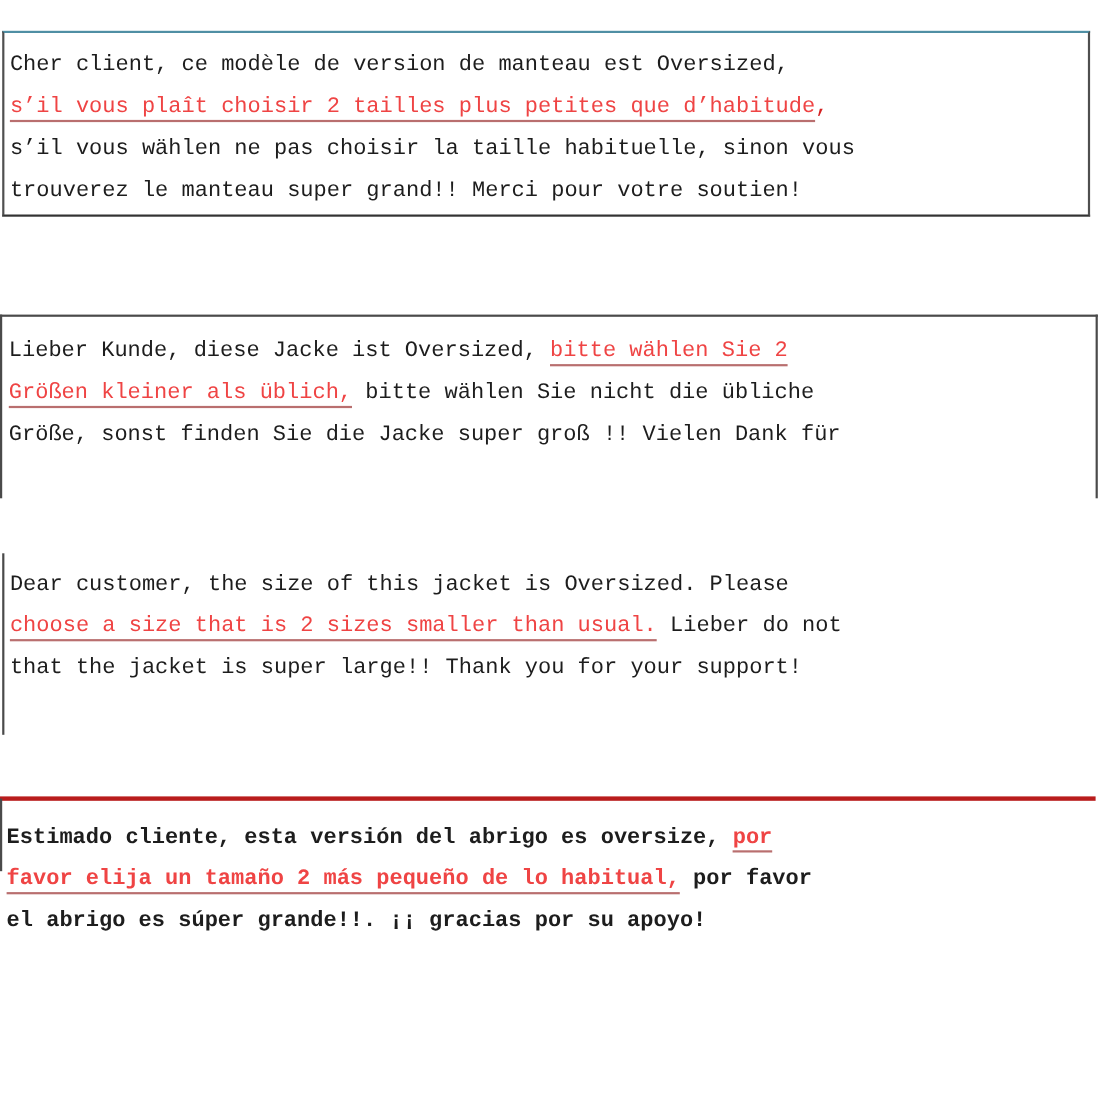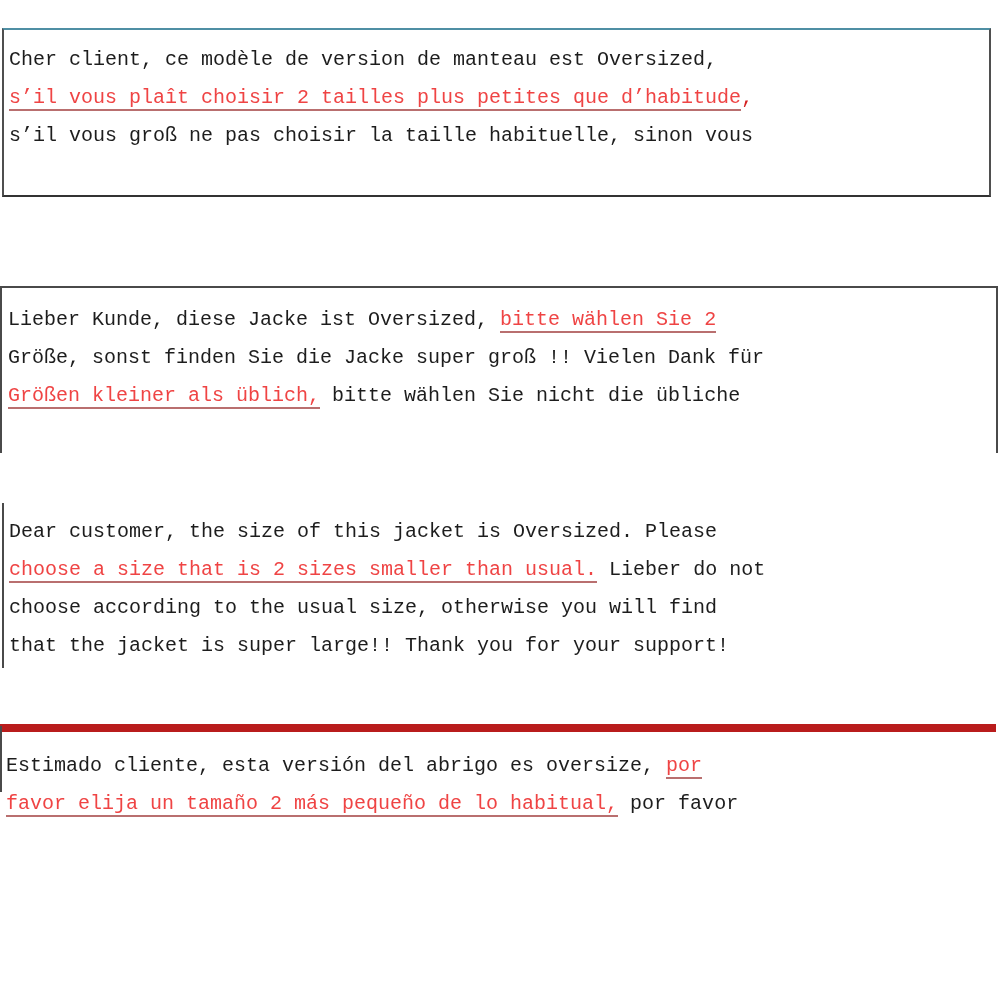--- a/index.html
+++ b/index.html
@@ -35,46 +35,48 @@
   }
   
   .block-english {
     left:2px; top:503px; width:996px; height:165px;
     border-left:2px solid #4a4a4a;
     padding:10px 0 0 5px;
   }
   
   .block-spanish {
     left:0px; top:724px; width:996px; height:170px;
-    border-top:8px solid #b91c1c;
+    border-top:4px solid #b91c1c;
     padding:15px 0 0 6px;
+    font-weight:bold;
   }
   .spanish-left-stub {
     position:absolute; left:0px; top:726px;
     width:2px; height:66px; background:#4a4a4a;
   }
 </style>
 </head>
 <body>
 
 <div class="sheet">
   <div class="notice block-french">
       <div class="line"><span class="seg normal">Cher client, ce modèle de version de manteau est Oversized,</span></div>
       <div class="line"><span class="seg red-underline">s’il vous plaît choisir 2 tailles plus petites que d’habitude</span><span class="seg red">,</span></div>
-      <div class="line"><span class="seg normal">s’il vous groß ne pas choisir la taille habituelle, sinon vous</span></div>
+      <div class="line"><span class="seg normal">s’il vous wählen ne pas choisir la taille habituelle, sinon vous</span></div>
+      <div class="line"><span class="seg normal">trouverez le manteau super grand!! Merci pour votre soutien!</span></div>
     </div>
   <div class="notice block-german">
       <div class="line"><span class="seg normal">Lieber Kunde, diese Jacke ist Oversized, </span><span class="seg red-underline">bitte wählen Sie 2</span></div>
+      <div class="line"><span class="seg red-underline">Größen kleiner als üblich,</span><span class="seg normal"> bitte wählen Sie nicht die übliche</span></div>
       <div class="line"><span class="seg normal">Größe, sonst finden Sie die Jacke super groß !! Vielen Dank für</span></div>
-      <div class="line"><span class="seg red-underline">Größen kleiner als üblich,</span><span class="seg normal"> bitte wählen Sie nicht die übliche</span></div>
     </div>
   <div class="notice block-english">
       <div class="line"><span class="seg normal">Dear customer, the size of this jacket is Oversized. Please</span></div>
       <div class="line"><span class="seg red-underline">choose a size that is 2 sizes smaller than usual.</span><span class="seg normal"> Lieber do not</span></div>
-      <div class="line"><span class="seg normal">choose according to the usual size, otherwise you will find</span></div>
       <div class="line"><span class="seg normal">that the jacket is super large!! Thank you for your support!</span></div>
     </div>
   <div class="notice block-spanish">
       <div class="line"><span class="seg normal">Estimado cliente, esta versión del abrigo es oversize, </span><span class="seg red-underline">por</span></div>
       <div class="line"><span class="seg red-underline">favor elija un tamaño 2 más pequeño de lo habitual,</span><span class="seg normal"> por favor</span></div>
+      <div class="line"><span class="seg normal">el abrigo es súper grande!!. ¡¡ gracias por su apoyo!</span></div>
     </div>
   <div class="spanish-left-stub"></div>
 </div>
 
 </body></html>

